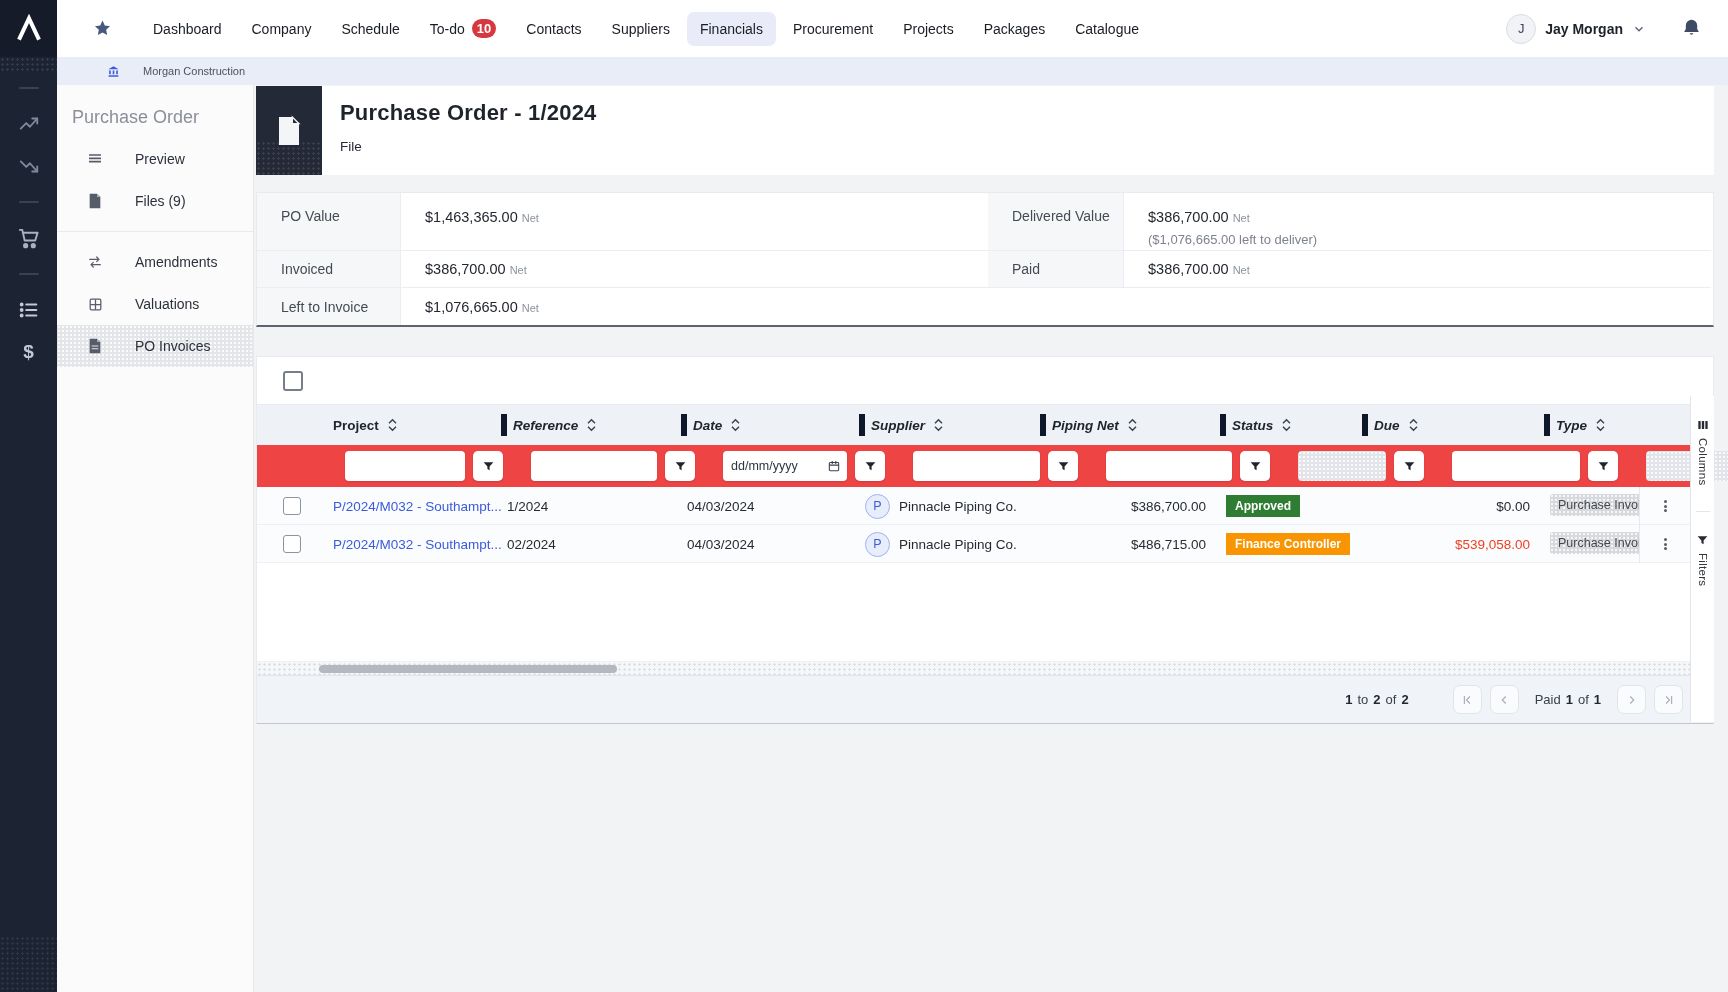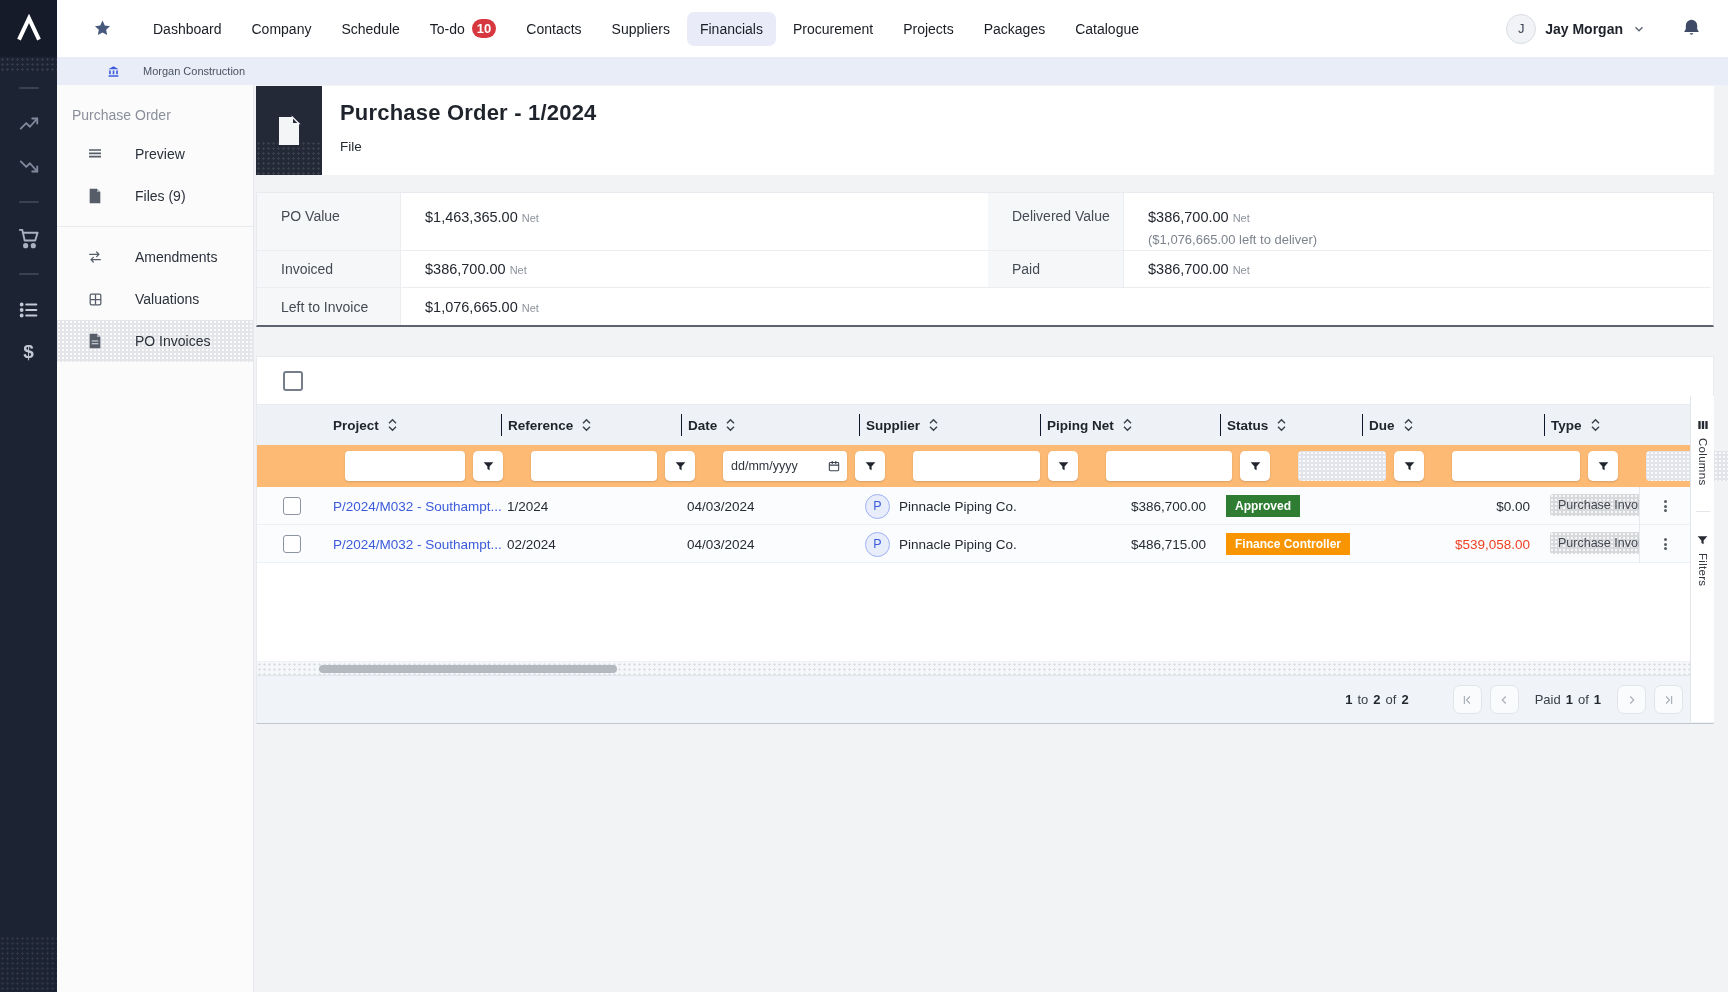--- a/index.html
+++ b/index.html
@@ -33,21 +33,21 @@
   .bell { margin-left:26px; display:flex; }
 
   
   .crumb { position:absolute; left:57px; top:57px; width:1671px; height:28px; background:#e9edf8;
     display:flex; align-items:center; padding-left:50px; gap:7px; }
   .crumb-txt { font-size:11px; color:#4a5261;margin-left:16px; }
 
   
   .sidebar { position:absolute; left:57px; top:85px; width:197px; height:907px; background:#fbfbfc;
     border-right:1px solid #e7e8eb; }
-  .sb-title { font-size:14px; color:#8a8f99; padding:22px 0 10px 15px; }
+  .sb-title { font-size:18px; color:#8a8f99; padding:22px 0 10px 15px; }
   .sb-item { height:42px; display:flex; align-items:center; gap:32px; padding-left:30px; font-size:14px;
     color:#2b313b; cursor:pointer; }
   .sb-item .ic { width:16px; display:flex; justify-content:center; }
   .sb-item.active { background:#e3e5e9;
     background-image:radial-gradient(rgba(255,255,255,.85) 1px, transparent 1.2px); background-size:4px 4px; }
   .sb-div { height:1px; background:#e8eaed; margin:9px 0; }
 
   
   .head-card { position:absolute; left:256px; top:86px; width:1458px; height:89px; background:#fff; display:flex; }
   .head-sq { width:66px; height:89px; background:#232936; position:relative;
@@ -74,22 +74,22 @@
 
   
   .tbl-card { position:absolute; left:256px; top:356px; width:1458px; background:#fff;
     border:1px solid #e7eaee; border-bottom:1px solid #c2c7cf; }
   .sel-row { height:48px; display:flex; align-items:center; padding-left:26px; border-bottom:1px solid #e8ebef; }
   .cb { width:20px; height:20px; border:2px solid #767e8c; border-radius:3px; background:#fff; cursor:pointer; }
   .cb.small { width:18px; height:18px; border-width:1.6px; border-color:#8b93a0; }
   .tgrid { display:grid; grid-template-columns:70px 174px 180px 178px 181px 180px 142px 182px 95px 52px 1fr; align-items:center; }
   .thead { height:40px; background:#eef1f5; }
   .th { font-size:13.5px; font-weight:bold; color:#20252d; display:flex; align-items:center; gap:8px; padding-left:6px; }
-  .th.sep { border-left:1px solid #0f172a; height:22px; }
-  .frow { height:42px; background:#fdba74;gap:12px; }
+  .th.sep { border-left:6px solid #0f172a; height:22px;font-style:italic; }
+  .frow { height:42px; background:#ef4444;gap:12px; }
   .fcell { display:flex; align-items:center; gap:8px; padding:0 10px 0 6px; }
   .fin { flex:1; height:30px; border:none; border-radius:4px; background:#fff; box-shadow:0 1px 2px rgba(30,40,60,.18);
     font-size:13px; padding:0 8px; min-width:20px; font-family:inherit; color:#2a2f38; outline:none; }
   .fin.date { display:flex; align-items:center; justify-content:space-between; padding-right:6px; }
   .date-ph { font-size:12.5px; color:#30353e; }
   .fbtn { width:30px; height:30px; background:#fff; border:none; border-radius:5px;
     box-shadow:0 1px 2px rgba(30,40,60,.18); display:flex; align-items:center; justify-content:center; cursor:pointer; flex:0 0 30px; }
   .gray-in { flex:1; height:30px; border-radius:4px; background:#e2e4e9;
     background-image:radial-gradient(rgba(255,255,255,.8) 1px, transparent 1.2px); background-size:4px 4px; }
   .drow { height:38px; background:#fbfcfe; border-bottom:1px solid #edf0f4; font-size:13.5px; color:#262b33; }

